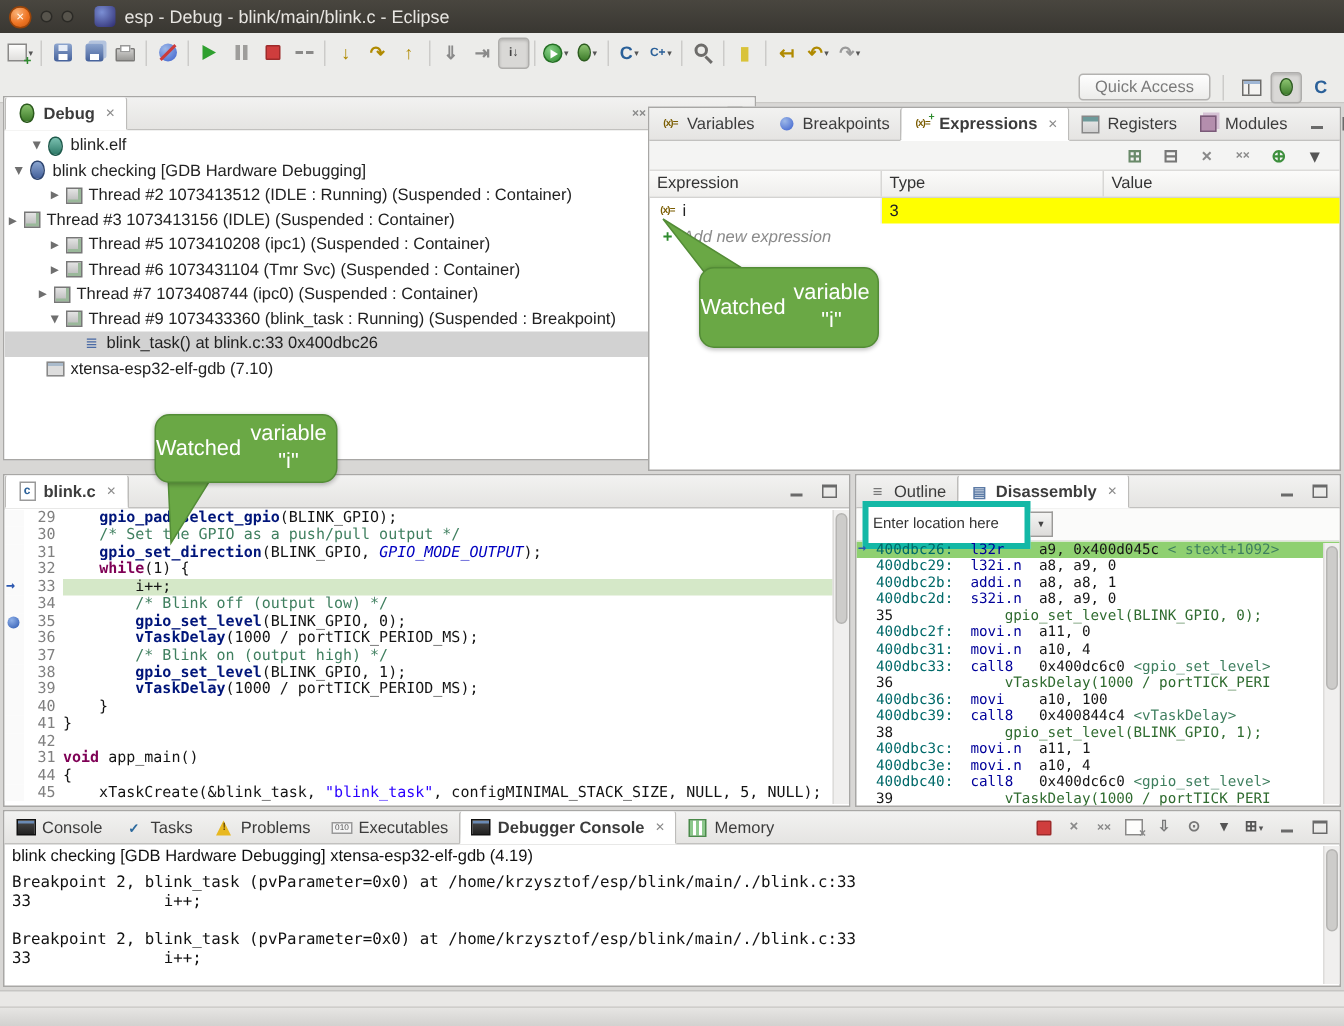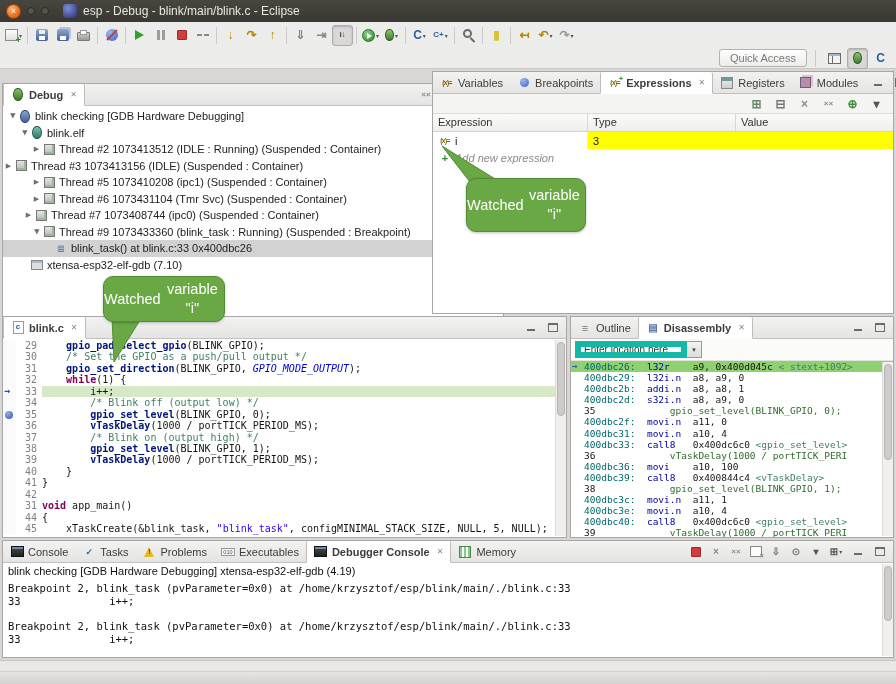--- a/index.html
+++ b/index.html
@@ -126,21 +126,21 @@
 .ed-num{width:26px;flex:none;text-align:right;padding-right:5px;color:#808080}
 .ed-code{flex:1;white-space:pre;height:100%;display:flex;align-items:center}
 .ed-row.cur .ed-code{background:#d5e8c8}
 .c-plain{color:#141414}.c-comment{color:#3F7F5F}.c-keyword{color:#7F0055;font-weight:bold}
 .c-string{color:#2A00FF}.c-enum{color:#0000C0;font-style:italic}.c-func{color:#00157a;font-weight:bold}
 .vscroll{position:absolute;right:0;top:23px;bottom:1px;width:11px;background:#f0efee;border-left:1px solid #dddcda}
 .vthumb{position:absolute;left:1px;right:1px;top:2px;height:38%;background:#cdccca;border:1px solid #b5b4b2;border-radius:5px}
 
 
 .dis-toolbar{height:22px;border-bottom:1px solid #e4e3e1;display:flex;align-items:center;padding:0 4px;background:#fbfbfa}
-.loc-input{width:112px;height:17px;border:6px solid #14b8a6;font-size:10px;padding:0 3px;font-family:inherit;color:#333;background:#fff}
+.loc-input{width:112px;height:32px;border:4px solid #14b8a6;font-size:10px;padding:0 3px;font-family:inherit;color:#333;background:#fff}
 .loc-btn{width:15px;height:17px;border:1px solid #9b9a98;border-left:none;background:linear-gradient(#f4f4f3,#dddcda);font-size:6px;display:flex;align-items:center;justify-content:center;color:#444}
 .dis-body{font-family:"DejaVu Sans Mono","Liberation Mono",monospace;font-size:9.5px;line-height:11.1px;overflow:hidden;height:calc(100% - 44px)}
 .dis-row{display:flex;height:11.1px;white-space:pre;align-items:center}
 .dis-row.cur{background:#8fd071}
 .dis-ruler{width:13px;flex:none;position:relative;height:100%}
 .dis-arrow{position:absolute;left:1px;top:0;color:#2b57b0;font-weight:bold;font-size:9px;line-height:11px}
 .d-addr{color:#006969}.d-mn{color:#00009a}.d-op{color:#161616}.d-sym{color:#3F7F5F}
 .d-src{color:#2f6b2f}.d-num{color:#161616}
 
 
@@ -148,21 +148,21 @@
 .con-pre{font-family:"DejaVu Sans Mono","Liberation Mono",monospace;font-size:10.5px;line-height:12.8px;padding:3px 5px;white-space:pre;color:#111}
 
 
 .callout{position:absolute;z-index:50;background:#6aa845;border:1px solid #538c36;border-radius:10px;color:#fff;
   display:flex;flex-direction:row;align-items:center;justify-content:center;font-size:14.5px;line-height:19px;text-align:center;
   box-shadow:0 1px 3px rgba(0,0,0,.25)}
 .tails{position:absolute;left:0;top:0;z-index:49;pointer-events:none}
 .tailpoly{fill:#6aa845;stroke:#538c36;stroke-width:1}
 
 
-#debug-panel{left:2px;top:83px;width:502px;height:243px}
+#debug-panel{left:2px;top:64px;width:502px;height:243px}
 #right-panel{left:432px;top:71px;width:462px;height:243px}
 #editor-panel{left:2px;top:316px;width:565px;height:222px}
 #disasm-panel{left:570px;top:316px;width:324px;height:222px}
 #console-panel{left:2px;top:540px;width:892px;height:118px}
 
 .status1{position:absolute;left:0;top:660px;width:896px;height:11px;background:#e9e8e6;border-top:1px solid #c6c5c3}
 .status2{position:absolute;left:0;top:671px;width:896px;height:13px;background:linear-gradient(#e6e5e3,#d2d1cf);border-top:1px solid #cfcecb}
 </style>
 </head>
 <body>
@@ -302,29 +302,29 @@
         </span>
       <span class="tbi">
           <span class="wm-min"></span>
         </span>
       <span class="tbi">
           <span class="wm-max"></span>
         </span>
     </span>
   </div>
   <div class="tree" id="debug-tree">
+      <div class="trow" style="padding-left: 16px;">
+        <span class="tw open">▶</span>
+        <span class="icon icon-program"></span>
+        <span class="tlabel">blink.elf</span>
+      </div>
       <div class="trow" style="padding-left: 4px;">
         <span class="tw open">▶</span>
         <span class="icon icon-launch"></span>
         <span class="tlabel">blink checking [GDB Hardware Debugging]</span>
-      </div>
-      <div class="trow" style="padding-left: 16px;">
-        <span class="tw open">▶</span>
-        <span class="icon icon-program"></span>
-        <span class="tlabel">blink.elf</span>
       </div>
       <div class="trow" style="padding-left: 28px;">
         <span class="tw">▶</span>
         <span class="icon icon-thread"></span>
         <span class="tlabel">Thread #2 1073413512 (IDLE : Running) (Suspended : Container)</span>
       </div>
       <div class="trow" style="">
         <span class="tw">▶</span>
         <span class="icon icon-thread"></span>
         <span class="tlabel">Thread #3 1073413156 (IDLE) (Suspended : Container)</span>

